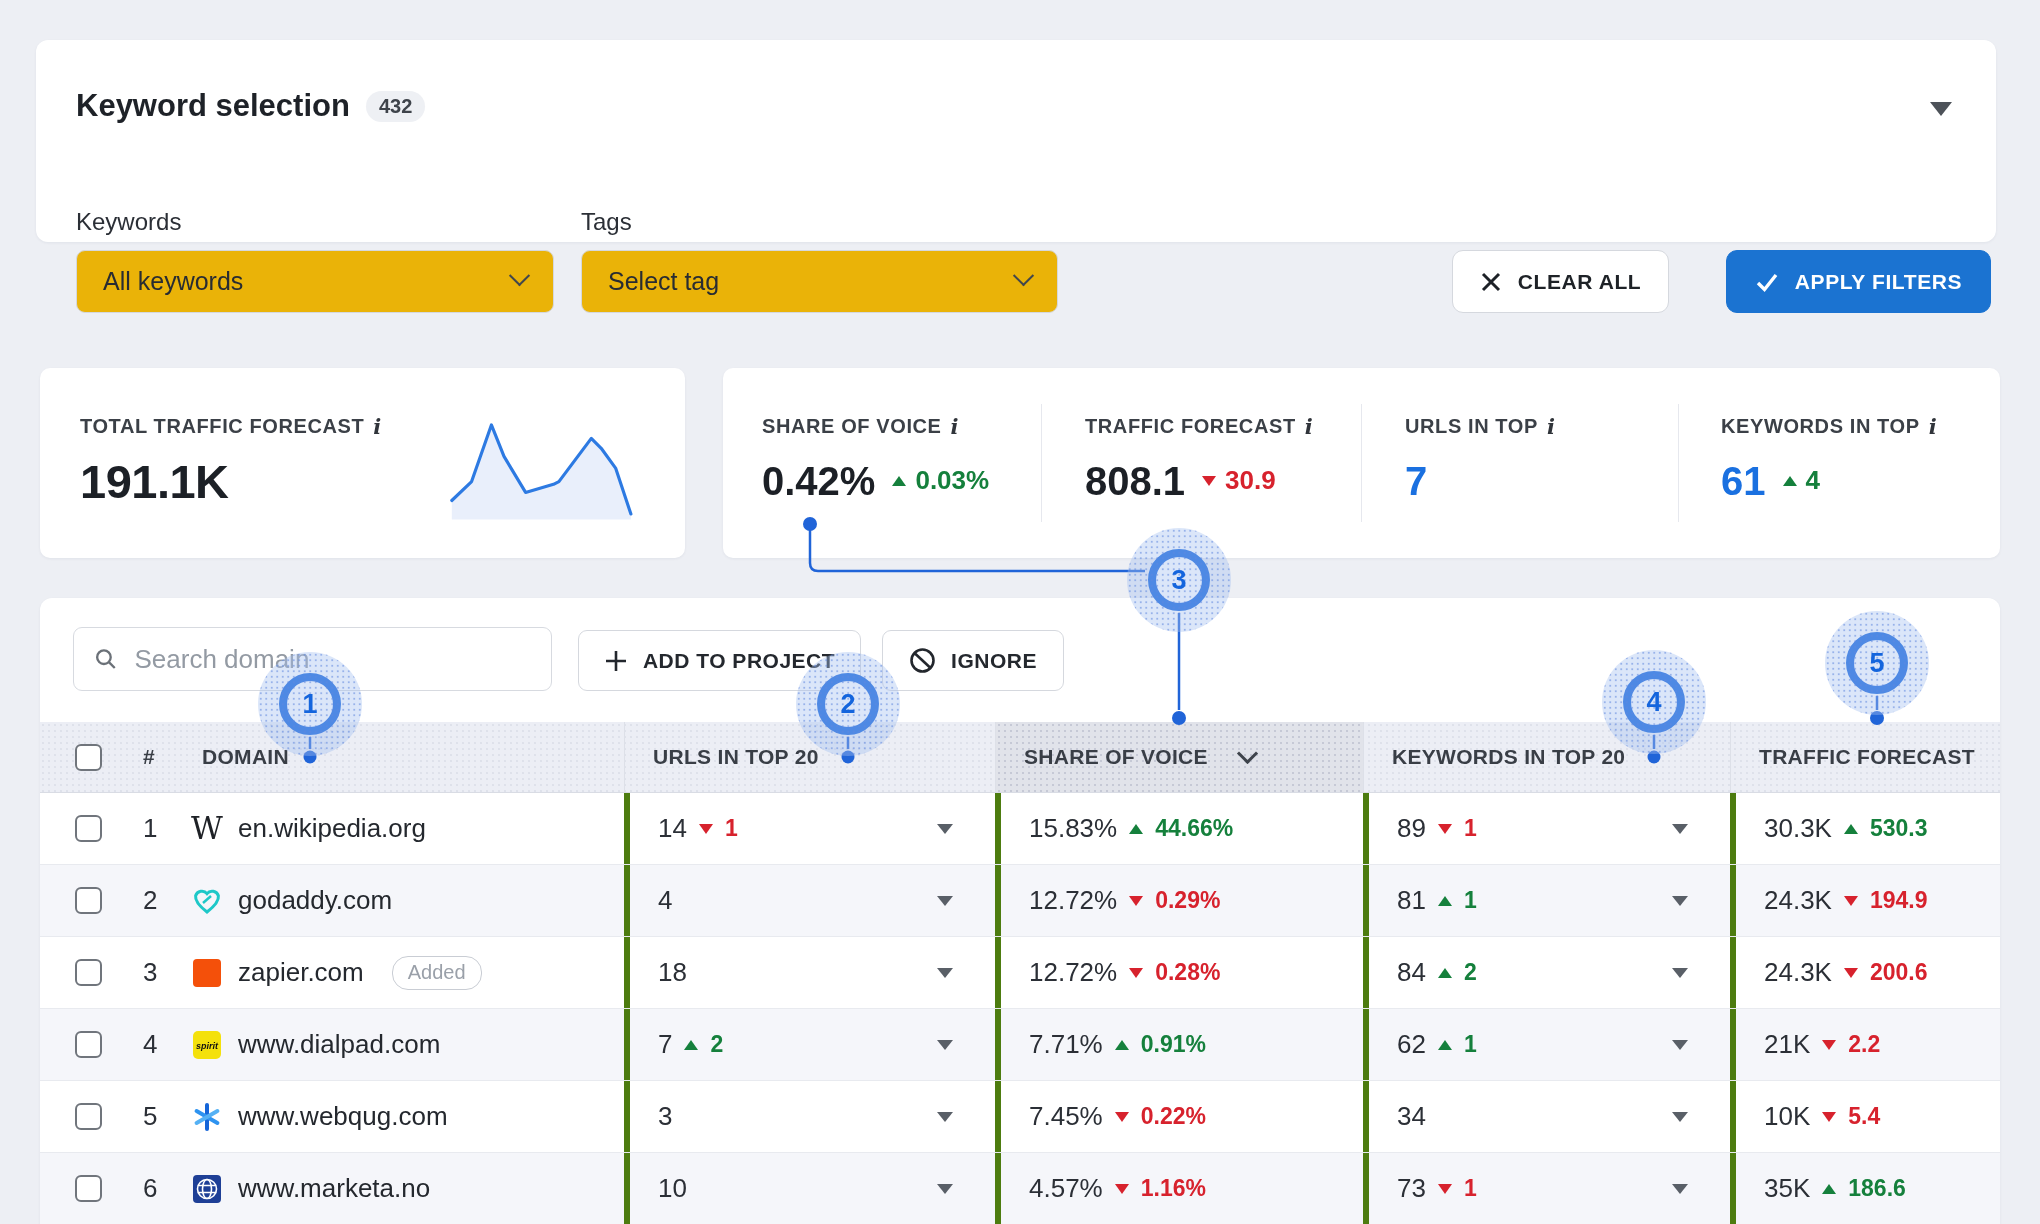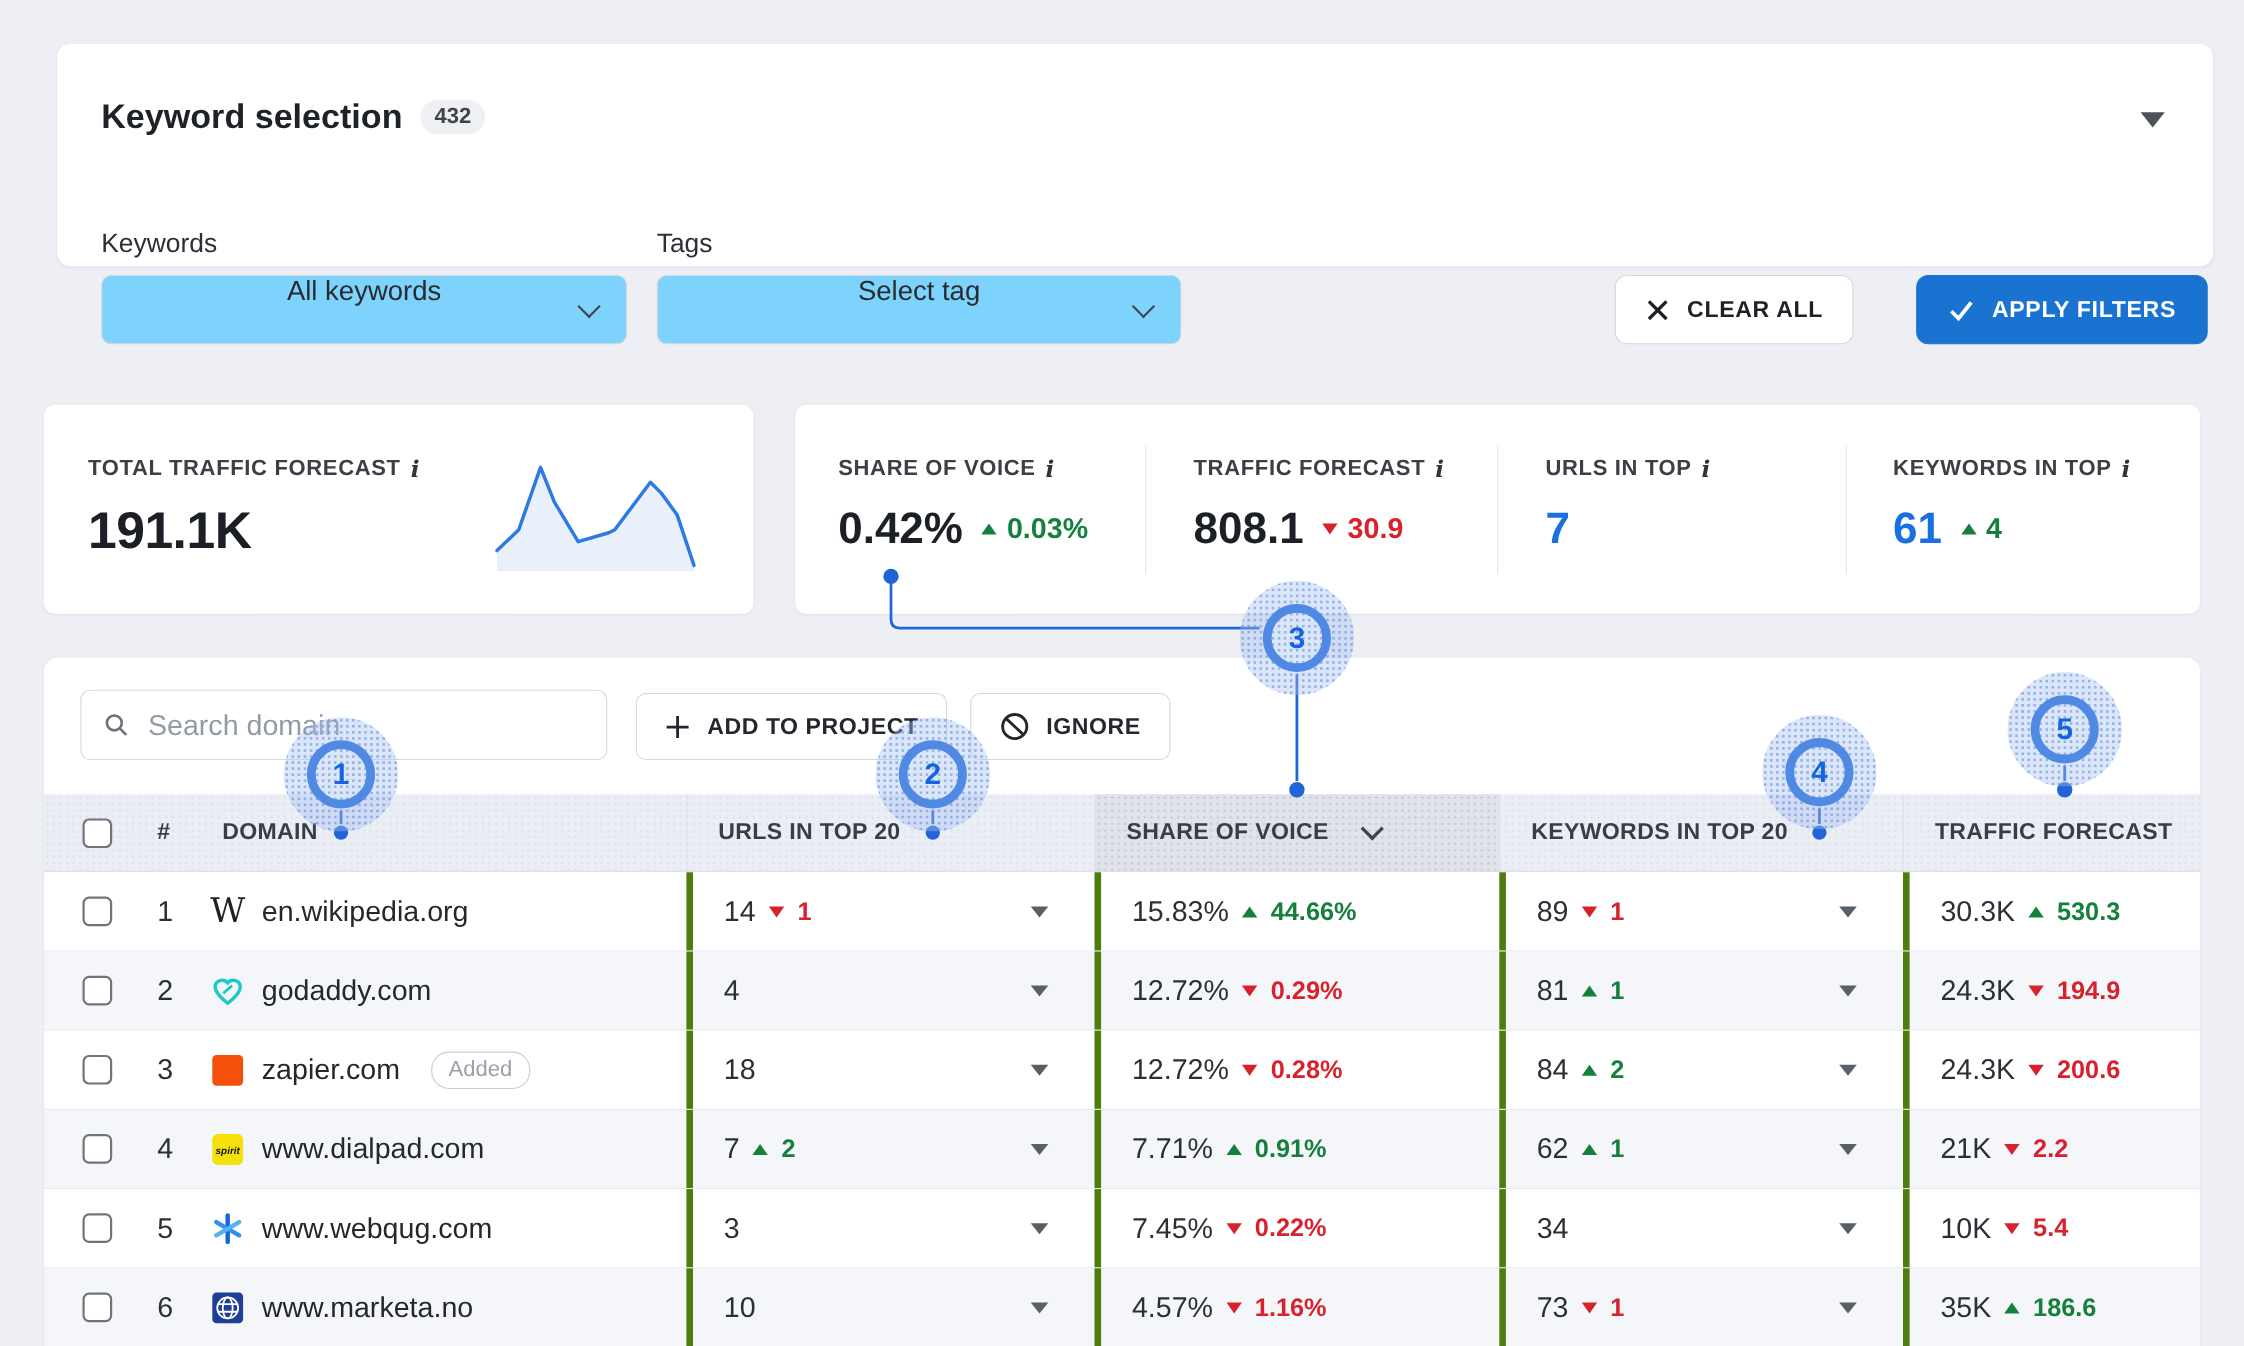--- a/index.html
+++ b/index.html
@@ -5,30 +5,30 @@
   html,body{margin:0;padding:0;}
   .stage{
     position:relative;width:2040px;height:1224px;overflow:hidden;
     background:#edeff4;
     font-family:"Liberation Sans","DejaVu Sans",sans-serif;
     color:#23272e;
   }
   .card{position:absolute;background:#fff;border-radius:12px;box-shadow:0 1px 3px rgba(20,30,60,.06);}
 
   
-  .filter-card{left:52px;top:40px;width:1960px;height:202px;}
+  .filter-card{left:36px;top:40px;width:1960px;height:202px;}
   .fp-title-row{position:absolute;left:40px;top:48px;display:flex;align-items:center;gap:16px;}
   .fp-title{font-size:31px;font-weight:700;color:#1e2228;}
   .fp-badge{background:#eef0f4;border-radius:16px;padding:4px 13px;font-size:20px;font-weight:600;color:#3f444b;}
   .fp-caret{position:absolute;right:44px;top:62px;width:0;height:0;
     border-left:11px solid transparent;border-right:11px solid transparent;border-top:14px solid #4d5259;cursor:pointer;}
   .fp-label{position:absolute;top:168px;font-size:24px;color:#2b2f36;}
   .lbl-keywords{left:40px;} .lbl-tags{left:545px;}
-  .select{position:absolute;top:210px;height:63px;background:#7dd3fc;border:1px solid #d5d8de;border-radius:9px;
-    display:flex;align-items:center;padding:0 26px;font-size:25px;color:#282c32;box-sizing:border-box;cursor:pointer;flex-direction:column;}
+  .select{position:absolute;top:210px;height:63px;background:#eab308;border:1px solid #d5d8de;border-radius:9px;
+    display:flex;align-items:center;padding:12px 26px;font-size:25px;color:#282c32;box-sizing:border-box;cursor:pointer;}
   .sel-keywords{left:40px;width:478px;} .sel-tags{left:545px;width:477px;}
   .chev{width:13px;height:13px;border-right:2.5px solid #41464d;border-bottom:2.5px solid #41464d;
     transform:rotate(45deg) translate(-2px,-2px);margin-left:auto;margin-top:-6px;}
   .btn{position:absolute;top:210px;height:63px;border-radius:11px;display:flex;align-items:center;justify-content:center;
     gap:16px;font-size:21px;font-weight:700;letter-spacing:.6px;box-sizing:border-box;cursor:pointer;}
   .btn-clear{left:1416px;width:217px;background:#fff;border:1px solid #d5d8de;color:#1e2227;}
   .btn-apply{left:1656px;width:265px;background:var(--accent);border:1px solid var(--accent);color:#fff;margin-left:34px;}
 
   
   .stat1{left:40px;top:368px;width:645px;height:190px;border-radius:10px;}

